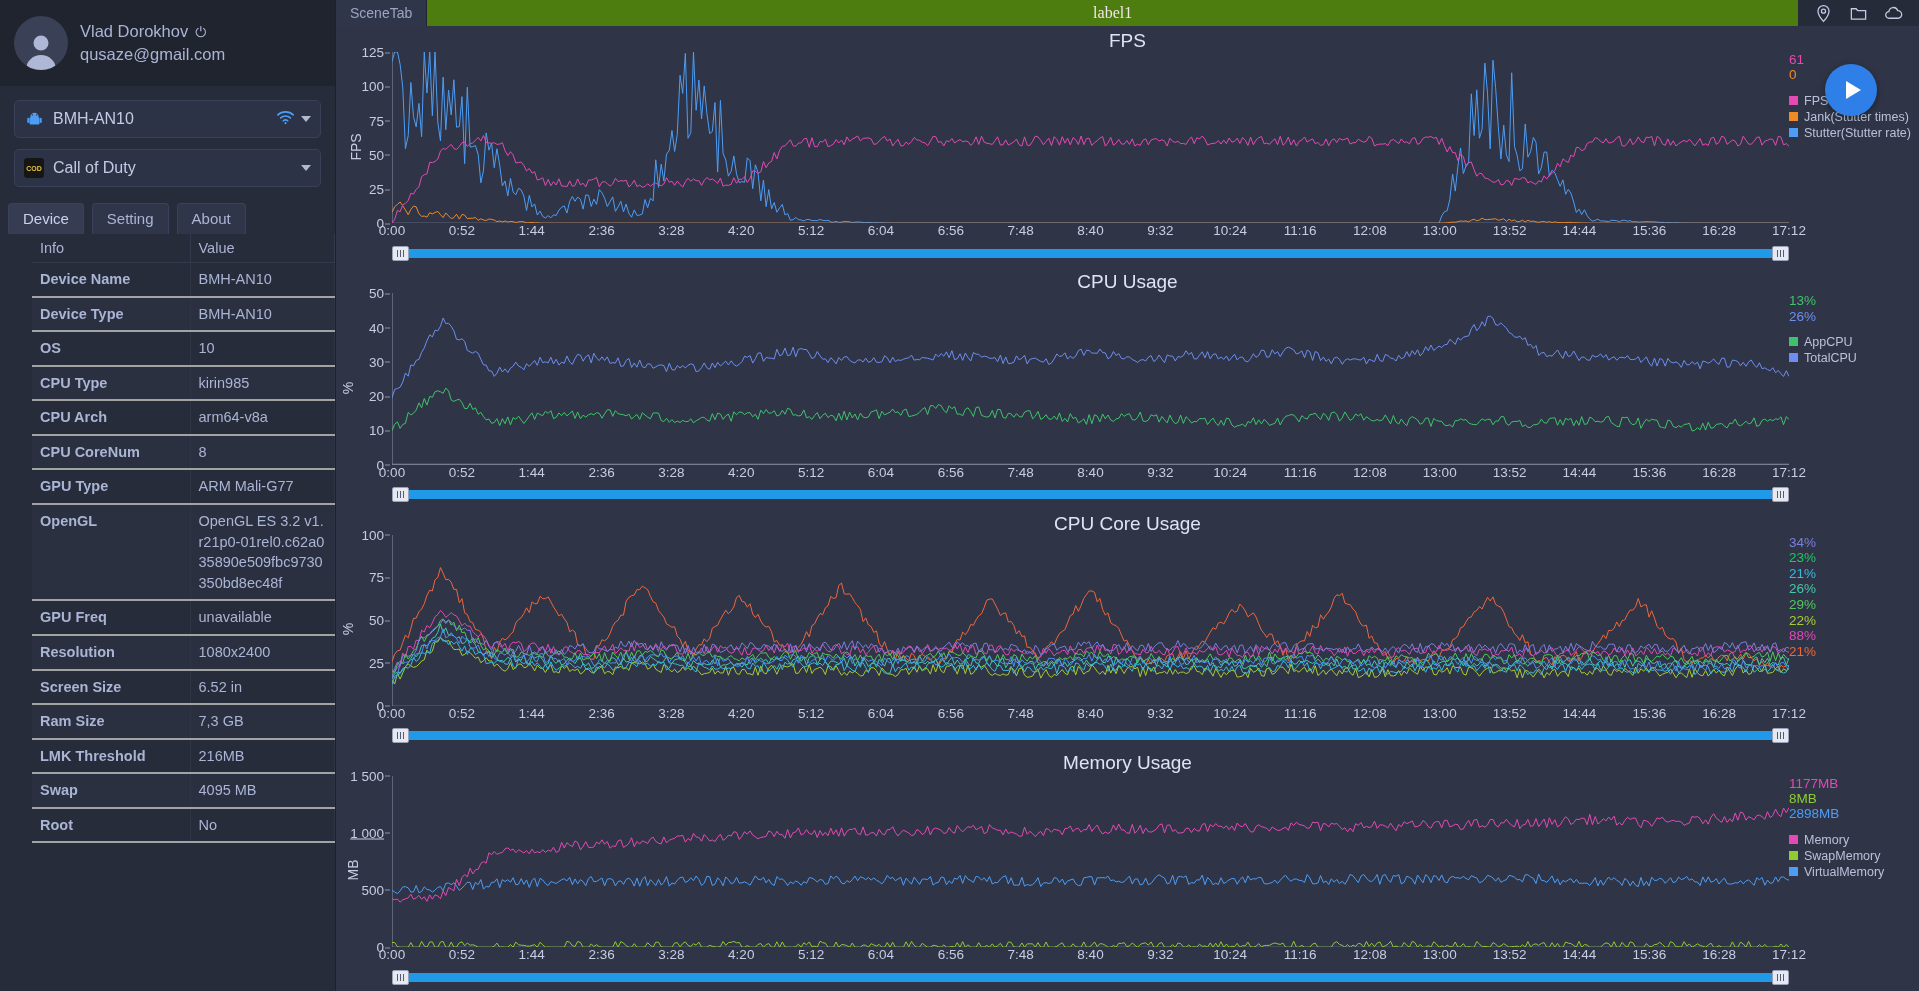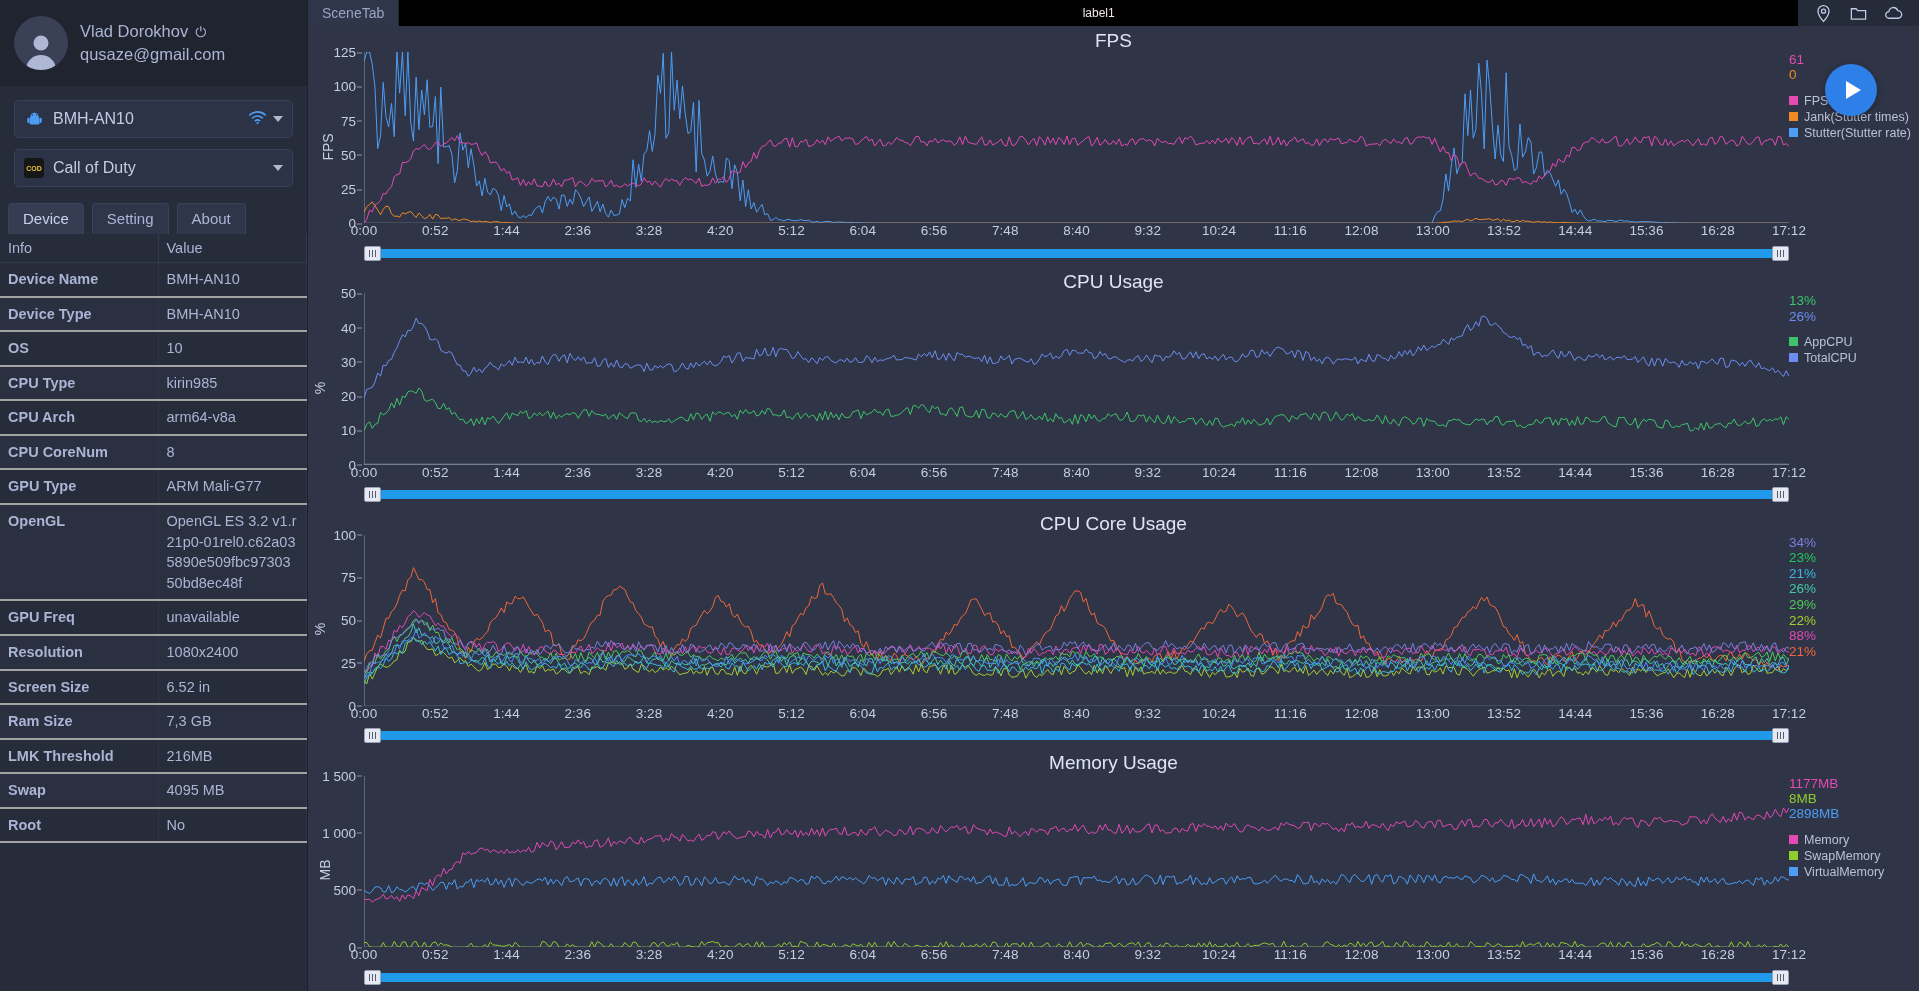--- a/index.html
+++ b/index.html
@@ -6,21 +6,21 @@
   html, body {
     width: 1919px; height: 991px;
     background: #252a38;
     font-family: "Liberation Sans", sans-serif;
     overflow: hidden;
   }
   body { display: flex; }
 
   
   #sidebar {
-    width: 308px; height: 991px;
+    width: 336px; height: 991px;
     background: #272c3a;
     flex-shrink: 0;
     display: flex; flex-direction: column;
     border-right: 1px solid #1d212c;
   }
   .user-block {
     height: 86px;
     background: #20242f;
     display: flex; align-items: center;
     padding: 0 14px;
@@ -92,38 +92,38 @@
   .info-table td {
     color: #aab4d4;
     padding: 6px 8px;
     vertical-align: top;
     border-bottom: 2px solid #a3a3a3;
     border-right: 1px solid #2f3547;
     line-height: 1.42;
   }
   .info-table td.k { width: 158px; font-weight: bold; }
   .info-table tr:nth-child(even) td { background: #2b3040; }
-  .table-wrap { flex: 1; overflow: hidden; }
+  .table-wrap { flex: 1; overflow: hidden; margin-left: 32px; }
 
   
   #main { flex: 1; display: flex; flex-direction: column; min-width: 0; background:#2a3040; }
 
   .tabbar {
     height: 26px; background: #262b39; display: flex; align-items: stretch;
     flex-shrink: 0;
   }
   .scenetab {
     background: #30364a; color: #9aa4c4; font-size: 14px;
     display: flex; align-items: center; padding: 0 14px;
     border-right: 1px solid #20242f;
     cursor: pointer;
   }
   .labelbar {
-    flex: 1; background: #000000; color: #f2e6e9; font-size: 12px;
-    display: flex; align-items: center; justify-content: center;
+    flex: 1; background: #4d7c0f; color: #f2e6e9; font-size: 16px;
+    display: flex; align-items: center; justify-content: center; font-family: Liberation Serif, serif;
   }
   .topicons { display: flex; align-items: center; gap: 16px; padding: 0 16px; background:#262b39; }
   .topicons svg { width: 19px; height: 19px; stroke: #c3cbe6; fill: none; stroke-width: 1.6; cursor: pointer; }
 
   .charts {
     flex: 1; position: relative; background: #2f3547; overflow: hidden;
     display: flex; flex-direction: column;
   }
   .playbtn {
     position: absolute; top: 38px; right: 42px;
@@ -565,21 +565,21 @@
           <div class="legval" style="color: rgb(224, 73, 180);">88%</div>
           <div class="legval" style="color: rgb(240, 102, 58);">21%</div>
         </div>
       </div>
     <div class="panel mem">
         <div class="panel-title">Memory Usage</div>
         <div class="ylabel">MB</div>
         <div class="yticks">
           <div class="ytick" style="top: 100%;">0</div>
           <div class="ytick" style="top: 66.6667%;">500</div>
-          <div class="ytick" style="top: 33.3333%;">1 000</div>
+          <div class="ytick" style="top: 33.3333%; text-decoration: underline;">1 000</div>
           <div class="ytick" style="top: 0%;">1 500</div>
         </div>
         <div class="plot">
           <svg viewBox="0 0 1000 300" preserveAspectRatio="none" class="plotsvg">
             <path d="M0 0 L0 300 L1000 300" stroke="#8d95ad" fill="none" vector-effect="non-scaling-stroke"></path>
             <path d="M0.0 200.1 L1.9 203.2 L3.9 206.1 L5.8 201.3 L7.7 194.4 L9.6 193.9 L11.6 195.9 L13.5 203.4 L15.4 203.1 L17.3 191.8 L19.3 204.5 L21.2 202.2 L23.1 194.2 L25.0 198.7 L27.0 199.6 L28.9 203.2 L30.8 200.1 L32.8 195.1 L34.7 193.7 L36.6 201.0 L38.5 188.1 L40.5 187.4 L42.4 190.3 L44.3 186.9 L46.2 192.9 L48.2 200.4 L50.1 196.4 L52.0 191.6 L53.9 186.1 L55.9 186.5 L57.8 198.9 L59.7 186.5 L61.7 190.2 L63.6 181.5 L65.5 198.2 L67.4 193.2 L69.4 194.6 L71.3 186.4 L73.2 186.0 L75.1 180.1 L77.1 195.6 L79.0 181.4 L80.9 184.9 L82.9 181.7 L84.8 186.0 L86.7 178.2 L88.6 190.6 L90.6 189.4 L92.5 179.7 L94.4 189.9 L96.3 182.1 L98.3 195.2 L100.2 183.1 L102.1 178.9 L104.0 193.7 L106.0 179.3 L107.9 182.3 L109.8 188.4 L111.8 191.8 L113.7 185.2 L115.6 186.4 L117.5 188.3 L119.5 184.9 L121.4 181.6 L123.3 180.1 L125.2 183.7 L127.2 177.5 L129.1 190.6 L131.0 180.3 L132.9 188.9 L134.9 181.6 L136.8 185.1 L138.7 192.2 L140.7 179.6 L142.6 176.2 L144.5 185.2 L146.4 184.7 L148.4 181.7 L150.3 178.5 L152.2 192.5 L154.1 180.7 L156.1 179.7 L158.0 181.7 L159.9 192.5 L161.8 185.0 L163.8 183.6 L165.7 189.9 L167.6 181.1 L169.6 179.0 L171.5 183.3 L173.4 193.0 L175.3 178.8 L177.3 193.2 L179.2 181.1 L181.1 176.3 L183.0 192.2 L185.0 181.6 L186.9 186.4 L188.8 192.0 L190.8 181.2 L192.7 191.1 L194.6 186.2 L196.5 176.2 L198.5 192.9 L200.4 187.4 L202.3 189.2 L204.2 182.6 L206.2 178.2 L208.1 177.0 L210.0 186.5 L211.9 184.2 L213.9 178.1 L215.8 183.3 L217.7 175.2 L219.7 181.5 L221.6 191.7 L223.5 187.7 L225.4 175.6 L227.4 176.4 L229.3 192.0 L231.2 189.4 L233.1 178.5 L235.1 183.3 L237.0 192.4 L238.9 176.8 L240.8 181.5 L242.8 188.8 L244.7 186.7 L246.6 177.6 L248.6 187.8 L250.5 187.1 L252.4 185.4 L254.3 187.8 L256.3 191.3 L258.2 183.1 L260.1 174.9 L262.0 180.7 L264.0 181.9 L265.9 177.5 L267.8 187.2 L269.7 181.1 L271.7 189.0 L273.6 191.7 L275.5 176.2 L277.5 181.0 L279.4 180.4 L281.3 184.7 L283.2 192.0 L285.2 185.4 L287.1 188.5 L289.0 183.9 L290.9 186.1 L292.9 191.4 L294.8 185.0 L296.7 187.9 L298.7 178.0 L300.6 178.8 L302.5 181.4 L304.4 185.7 L306.4 181.3 L308.3 182.5 L310.2 189.8 L312.1 188.4 L314.1 175.0 L316.0 180.2 L317.9 175.6 L319.8 179.2 L321.8 187.5 L323.7 189.0 L325.6 183.3 L327.6 186.2 L329.5 181.5 L331.4 175.3 L333.3 183.4 L335.3 176.6 L337.2 178.3 L339.1 181.6 L341.0 177.8 L343.0 182.2 L344.9 178.6 L346.8 182.6 L348.7 185.1 L350.7 189.1 L352.6 183.1 L354.5 174.2 L356.5 179.7 L358.4 177.5 L360.3 183.5 L362.2 180.5 L364.2 177.6 L366.1 191.4 L368.0 178.8 L369.9 184.6 L371.9 189.2 L373.8 177.2 L375.7 183.7 L377.6 189.9 L379.6 180.7 L381.5 180.5 L383.4 181.5 L385.4 176.1 L387.3 191.1 L389.2 187.6 L391.1 186.4 L393.1 177.1 L395.0 177.8 L396.9 190.5 L398.8 183.7 L400.8 188.3 L402.7 178.8 L404.6 181.0 L406.6 174.1 L408.5 188.2 L410.4 174.5 L412.3 180.7 L414.3 183.1 L416.2 186.4 L418.1 175.8 L420.0 177.0 L422.0 182.3 L423.9 178.3 L425.8 185.0 L427.7 176.1 L429.7 189.1 L431.6 186.7 L433.5 186.8 L435.5 180.5 L437.4 176.5 L439.3 174.8 L441.2 189.0 L443.2 178.3 L445.1 191.2 L447.0 191.2 L448.9 191.0 L450.9 177.4 L452.8 193.0 L454.7 190.0 L456.6 191.7 L458.6 190.2 L460.5 185.8 L462.4 178.1 L464.4 193.5 L466.3 187.4 L468.2 186.9 L470.1 188.3 L472.1 186.9 L474.0 178.1 L475.9 179.0 L477.8 186.6 L479.8 180.5 L481.7 190.3 L483.6 183.8 L485.5 182.2 L487.5 180.3 L489.4 188.7 L491.3 191.9 L493.3 191.2 L495.2 178.4 L497.1 177.6 L499.0 176.4 L501.0 176.5 L502.9 191.1 L504.8 178.1 L506.7 178.5 L508.7 177.9 L510.6 178.8 L512.5 175.5 L514.5 183.4 L516.4 182.1 L518.3 185.4 L520.2 184.3 L522.2 186.6 L524.1 185.0 L526.0 180.0 L527.9 175.3 L529.9 189.3 L531.8 180.4 L533.7 180.3 L535.6 190.9 L537.6 188.9 L539.5 178.9 L541.4 190.6 L543.4 188.2 L545.3 182.0 L547.2 176.1 L549.1 173.0 L551.1 176.2 L553.0 179.0 L554.9 189.1 L556.8 187.2 L558.8 173.7 L560.7 190.3 L562.6 176.8 L564.5 175.9 L566.5 177.6 L568.4 174.9 L570.3 189.9 L572.3 186.7 L574.2 187.7 L576.1 181.7 L578.0 182.4 L580.0 173.7 L581.9 190.3 L583.8 177.9 L585.7 182.4 L587.7 190.5 L589.6 187.6 L591.5 190.2 L593.4 178.2 L595.4 188.5 L597.3 185.5 L599.2 181.9 L601.2 179.7 L603.1 179.7 L605.0 189.6 L606.9 181.6 L608.9 176.8 L610.8 187.1 L612.7 174.8 L614.6 182.1 L616.6 179.8 L618.5 180.5 L620.4 177.4 L622.4 178.4 L624.3 188.4 L626.2 189.2 L628.1 188.1 L630.1 186.5 L632.0 182.4 L633.9 188.1 L635.8 182.6 L637.8 177.3 L639.7 174.0 L641.6 180.5 L643.5 184.3 L645.5 180.8 L647.4 180.3 L649.3 182.8 L651.3 183.1 L653.2 186.6 L655.1 172.6 L657.0 178.6 L659.0 188.8 L660.9 188.8 L662.8 187.4 L664.7 174.4 L666.7 186.8 L668.6 183.9 L670.5 190.2 L672.4 180.1 L674.4 186.0 L676.3 181.3 L678.2 188.5 L680.2 184.5 L682.1 189.7 L684.0 182.1 L685.9 172.4 L687.9 174.7 L689.8 181.1 L691.7 186.8 L693.6 175.6 L695.6 172.5 L697.5 178.7 L699.4 183.6 L701.3 185.1 L703.3 180.2 L705.2 172.6 L707.1 189.8 L709.1 174.4 L711.0 172.7 L712.9 181.3 L714.8 186.2 L716.8 174.3 L718.7 175.7 L720.6 172.8 L722.5 189.1 L724.5 186.1 L726.4 175.6 L728.3 177.5 L730.3 180.7 L732.2 189.5 L734.1 173.5 L736.0 180.0 L738.0 187.1 L739.9 172.9 L741.8 176.4 L743.7 186.9 L745.7 174.5 L747.6 175.8 L749.5 183.2 L751.4 173.3 L753.4 185.0 L755.3 187.3 L757.2 178.2 L759.2 175.8 L761.1 178.4 L763.0 178.3 L764.9 179.3 L766.9 176.0 L768.8 179.5 L770.7 181.7 L772.6 174.7 L774.6 177.0 L776.5 178.6 L778.4 187.1 L780.3 185.1 L782.3 180.7 L784.2 174.1 L786.1 175.6 L788.1 178.6 L790.0 184.3 L791.9 178.2 L793.8 186.3 L795.8 183.3 L797.7 181.6 L799.6 174.2 L801.5 175.2 L803.5 177.3 L805.4 181.7 L807.3 181.3 L809.2 185.5 L811.2 173.0 L813.1 173.1 L815.0 176.7 L817.0 179.2 L818.9 188.4 L820.8 171.6 L822.7 182.6 L824.7 183.6 L826.6 186.4 L828.5 181.3 L830.4 175.0 L832.4 187.3 L834.3 180.1 L836.2 190.9 L838.2 182.9 L840.1 185.5 L842.0 182.0 L843.9 179.7 L845.9 187.3 L847.8 181.1 L849.7 187.8 L851.6 188.1 L853.6 187.7 L855.5 187.8 L857.4 191.9 L859.3 185.8 L861.3 178.1 L863.2 192.6 L865.1 182.2 L867.1 191.3 L869.0 183.2 L870.9 177.0 L872.8 182.2 L874.8 178.1 L876.7 182.9 L878.6 185.2 L880.5 191.7 L882.5 179.5 L884.4 183.2 L886.3 192.4 L888.2 184.3 L890.2 191.4 L892.1 193.8 L894.0 177.7 L896.0 191.9 L897.9 184.7 L899.8 192.8 L901.7 177.2 L903.7 183.0 L905.6 182.6 L907.5 179.1 L909.4 180.8 L911.4 188.0 L913.3 183.1 L915.2 178.2 L917.1 186.8 L919.1 184.9 L921.0 177.0 L922.9 181.4 L924.9 179.7 L926.8 176.0 L928.7 182.6 L930.6 180.2 L932.6 185.6 L934.5 185.8 L936.4 192.0 L938.3 176.8 L940.3 186.2 L942.2 176.7 L944.1 186.1 L946.1 184.3 L948.0 179.8 L949.9 189.2 L951.8 183.2 L953.8 179.0 L955.7 188.2 L957.6 189.5 L959.5 188.8 L961.5 186.9 L963.4 187.5 L965.3 183.4 L967.2 188.9 L969.2 183.9 L971.1 182.0 L973.0 186.5 L975.0 191.5 L976.9 178.3 L978.8 181.8 L980.7 177.8 L982.7 191.4 L984.6 182.3 L986.5 188.2 L988.4 187.0 L990.4 176.8 L992.3 185.1 L994.2 177.1 L996.1 176.9 L998.1 180.9 L1000.0 182.5 " fill="none" stroke="#4d9df5" stroke-width="1" vector-effect="non-scaling-stroke"></path>
             <path d="M0.0 291.8 L1.9 291.7 L3.9 299.0 L5.8 300.0 L7.7 300.0 L9.6 300.0 L11.6 300.0 L13.5 291.8 L15.4 300.0 L17.3 300.0 L19.3 300.0 L21.2 289.7 L23.1 297.6 L25.0 300.0 L27.0 290.9 L28.9 290.6 L30.8 300.0 L32.8 300.0 L34.7 290.9 L36.6 289.8 L38.5 300.0 L40.5 300.0 L42.4 290.9 L44.3 300.0 L46.2 299.6 L48.2 292.2 L50.1 290.5 L52.0 297.5 L53.9 292.5 L55.9 296.4 L57.8 295.6 L59.7 297.2 L61.7 300.0 L63.6 300.0 L65.5 300.0 L67.4 300.0 L69.4 300.0 L71.3 300.0 L73.2 298.1 L75.1 292.8 L77.1 300.0 L79.0 299.4 L80.9 300.0 L82.9 300.0 L84.8 295.2 L86.7 300.0 L88.6 291.0 L90.6 295.7 L92.5 296.4 L94.4 296.7 L96.3 297.9 L98.3 298.2 L100.2 296.8 L102.1 295.4 L104.0 300.0 L106.0 291.3 L107.9 295.7 L109.8 300.0 L111.8 299.7 L113.7 300.0 L115.6 300.0 L117.5 300.0 L119.5 300.0 L121.4 299.9 L123.3 300.0 L125.2 289.7 L127.2 291.1 L129.1 297.3 L131.0 298.7 L132.9 289.9 L134.9 291.6 L136.8 300.0 L138.7 300.0 L140.7 300.0 L142.6 294.1 L144.5 298.9 L146.4 295.5 L148.4 299.1 L150.3 300.0 L152.2 300.0 L154.1 300.0 L156.1 300.0 L158.0 300.0 L159.9 290.2 L161.8 300.0 L163.8 290.1 L165.7 292.5 L167.6 297.3 L169.6 300.0 L171.5 300.0 L173.4 293.7 L175.3 300.0 L177.3 300.0 L179.2 300.0 L181.1 299.4 L183.0 291.8 L185.0 296.9 L186.9 300.0 L188.8 291.1 L190.8 291.3 L192.7 299.1 L194.6 300.0 L196.5 300.0 L198.5 300.0 L200.4 300.0 L202.3 292.7 L204.2 291.8 L206.2 299.3 L208.1 293.5 L210.0 290.5 L211.9 296.9 L213.9 298.6 L215.8 294.0 L217.7 296.3 L219.7 291.1 L221.6 300.0 L223.5 300.0 L225.4 300.0 L227.4 296.6 L229.3 298.4 L231.2 299.3 L233.1 300.0 L235.1 298.6 L237.0 289.8 L238.9 296.7 L240.8 291.9 L242.8 291.3 L244.7 289.8 L246.6 292.2 L248.6 291.7 L250.5 300.0 L252.4 300.0 L254.3 297.0 L256.3 300.0 L258.2 300.0 L260.1 300.0 L262.0 295.0 L264.0 293.5 L265.9 300.0 L267.8 295.3 L269.7 293.6 L271.7 300.0 L273.6 300.0 L275.5 290.4 L277.5 300.0 L279.4 290.7 L281.3 299.4 L283.2 300.0 L285.2 300.0 L287.1 300.0 L289.0 299.0 L290.9 294.6 L292.9 300.0 L294.8 292.1 L296.7 295.7 L298.7 290.7 L300.6 299.2 L302.5 298.0 L304.4 300.0 L306.4 289.4 L308.3 292.0 L310.2 292.9 L312.1 300.0 L314.1 300.0 L316.0 300.0 L317.9 290.8 L319.8 300.0 L321.8 295.4 L323.7 295.7 L325.6 297.3 L327.6 300.0 L329.5 292.6 L331.4 300.0 L333.3 300.0 L335.3 300.0 L337.2 296.1 L339.1 296.6 L341.0 300.0 L343.0 293.8 L344.9 296.0 L346.8 297.9 L348.7 294.9 L350.7 300.0 L352.6 300.0 L354.5 291.8 L356.5 300.0 L358.4 291.3 L360.3 300.0 L362.2 300.0 L364.2 300.0 L366.1 300.0 L368.0 290.4 L369.9 299.2 L371.9 289.8 L373.8 296.8 L375.7 300.0 L377.6 300.0 L379.6 293.1 L381.5 296.7 L383.4 300.0 L385.4 300.0 L387.3 296.6 L389.2 297.1 L391.1 299.2 L393.1 300.0 L395.0 296.0 L396.9 300.0 L398.8 300.0 L400.8 298.3 L402.7 300.0 L404.6 292.0 L406.6 300.0 L408.5 290.1 L410.4 300.0 L412.3 295.7 L414.3 300.0 L416.2 300.0 L418.1 300.0 L420.0 292.0 L422.0 300.0 L423.9 299.4 L425.8 296.9 L427.7 300.0 L429.7 294.0 L431.6 300.0 L433.5 297.5 L435.5 293.2 L437.4 300.0 L439.3 300.0 L441.2 290.9 L443.2 291.4 L445.1 299.4 L447.0 300.0 L448.9 300.0 L450.9 292.4 L452.8 300.0 L454.7 294.1 L456.6 294.0 L458.6 294.1 L460.5 300.0 L462.4 291.9 L464.4 300.0 L466.3 300.0 L468.2 290.8 L470.1 300.0 L472.1 300.0 L474.0 300.0 L475.9 298.5 L477.8 295.1 L479.8 292.1 L481.7 300.0 L483.6 300.0 L485.5 300.0 L487.5 293.9 L489.4 298.9 L491.3 300.0 L493.3 300.0 L495.2 290.6 L497.1 299.8 L499.0 300.0 L501.0 296.0 L502.9 290.7 L504.8 299.0 L506.7 293.8 L508.7 294.2 L510.6 296.6 L512.5 300.0 L514.5 300.0 L516.4 296.9 L518.3 300.0 L520.2 293.0 L522.2 293.4 L524.1 291.9 L526.0 299.0 L527.9 297.5 L529.9 292.6 L531.8 296.5 L533.7 300.0 L535.6 295.2 L537.6 293.0 L539.5 292.4 L541.4 296.4 L543.4 290.6 L545.3 300.0 L547.2 300.0 L549.1 293.4 L551.1 291.8 L553.0 300.0 L554.9 300.0 L556.8 300.0 L558.8 295.6 L560.7 300.0 L562.6 292.6 L564.5 293.6 L566.5 299.3 L568.4 300.0 L570.3 296.0 L572.3 300.0 L574.2 299.2 L576.1 300.0 L578.0 294.7 L580.0 298.5 L581.9 297.6 L583.8 300.0 L585.7 292.3 L587.7 300.0 L589.6 292.9 L591.5 300.0 L593.4 290.3 L595.4 300.0 L597.3 294.4 L599.2 300.0 L601.2 298.3 L603.1 298.8 L605.0 293.2 L606.9 300.0 L608.9 297.2 L610.8 297.7 L612.7 291.0 L614.6 299.2 L616.6 300.0 L618.5 298.4 L620.4 293.6 L622.4 299.3 L624.3 296.9 L626.2 296.9 L628.1 296.6 L630.1 294.0 L632.0 292.4 L633.9 294.0 L635.8 295.0 L637.8 292.7 L639.7 300.0 L641.6 300.0 L643.5 300.0 L645.5 289.4 L647.4 300.0 L649.3 300.0 L651.3 296.6 L653.2 300.0 L655.1 300.0 L657.0 300.0 L659.0 294.4 L660.9 292.8 L662.8 300.0 L664.7 300.0 L666.7 300.0 L668.6 300.0 L670.5 300.0 L672.4 300.0 L674.4 292.3 L676.3 290.3 L678.2 295.1 L680.2 296.6 L682.1 300.0 L684.0 295.4 L685.9 300.0 L687.9 296.4 L689.8 298.6 L691.7 293.1 L693.6 294.2 L695.6 300.0 L697.5 289.7 L699.4 298.4 L701.3 292.9 L703.3 298.9 L705.2 292.7 L707.1 290.6 L709.1 299.6 L711.0 297.4 L712.9 294.8 L714.8 289.5 L716.8 300.0 L718.7 297.8 L720.6 300.0 L722.5 300.0 L724.5 291.7 L726.4 296.6 L728.3 300.0 L730.3 289.6 L732.2 291.8 L734.1 300.0 L736.0 295.0 L738.0 300.0 L739.9 300.0 L741.8 297.2 L743.7 300.0 L745.7 290.3 L747.6 294.3 L749.5 300.0 L751.4 297.5 L753.4 300.0 L755.3 296.4 L757.2 299.1 L759.2 299.0 L761.1 290.8 L763.0 300.0 L764.9 299.0 L766.9 293.7 L768.8 300.0 L770.7 298.8 L772.6 300.0 L774.6 300.0 L776.5 290.0 L778.4 294.2 L780.3 299.1 L782.3 298.5 L784.2 299.1 L786.1 300.0 L788.1 291.8 L790.0 294.5 L791.9 299.3 L793.8 297.6 L795.8 293.7 L797.7 296.6 L799.6 300.0 L801.5 298.8 L803.5 298.8 L805.4 298.1 L807.3 300.0 L809.2 295.6 L811.2 300.0 L813.1 289.9 L815.0 299.7 L817.0 295.2 L818.9 294.1 L820.8 296.8 L822.7 293.5 L824.7 291.7 L826.6 300.0 L828.5 300.0 L830.4 292.0 L832.4 299.8 L834.3 293.2 L836.2 300.0 L838.2 300.0 L840.1 290.9 L842.0 292.8 L843.9 293.6 L845.9 296.8 L847.8 300.0 L849.7 289.5 L851.6 300.0 L853.6 295.2 L855.5 296.2 L857.4 300.0 L859.3 300.0 L861.3 300.0 L863.2 300.0 L865.1 300.0 L867.1 295.0 L869.0 292.4 L870.9 293.4 L872.8 300.0 L874.8 290.2 L876.7 300.0 L878.6 300.0 L880.5 291.4 L882.5 297.1 L884.4 300.0 L886.3 290.6 L888.2 291.9 L890.2 300.0 L892.1 300.0 L894.0 300.0 L896.0 300.0 L897.9 293.6 L899.8 298.4 L901.7 298.8 L903.7 295.5 L905.6 294.7 L907.5 291.4 L909.4 295.1 L911.4 300.0 L913.3 300.0 L915.2 290.2 L917.1 292.3 L919.1 299.2 L921.0 299.2 L922.9 300.0 L924.9 290.2 L926.8 297.6 L928.7 294.4 L930.6 299.7 L932.6 297.2 L934.5 293.9 L936.4 296.9 L938.3 298.4 L940.3 300.0 L942.2 296.2 L944.1 292.8 L946.1 300.0 L948.0 300.0 L949.9 297.1 L951.8 300.0 L953.8 300.0 L955.7 300.0 L957.6 300.0 L959.5 290.6 L961.5 300.0 L963.4 300.0 L965.3 291.0 L967.2 294.1 L969.2 300.0 L971.1 289.8 L973.0 300.0 L975.0 300.0 L976.9 300.0 L978.8 295.6 L980.7 300.0 L982.7 295.1 L984.6 300.0 L986.5 300.0 L988.4 300.0 L990.4 298.4 L992.3 300.0 L994.2 294.2 L996.1 300.0 L998.1 295.2 L1000.0 300.0 " fill="none" stroke="#8fcc2e" stroke-width="1" vector-effect="non-scaling-stroke"></path>
             <path d="M0.0 215.6 L1.9 216.5 L3.9 215.8 L5.8 221.0 L7.7 216.9 L9.6 215.3 L11.6 213.4 L13.5 207.1 L15.4 215.8 L17.3 213.7 L19.3 209.2 L21.2 215.8 L23.1 211.6 L25.0 219.7 L27.0 208.2 L28.9 215.7 L30.8 208.2 L32.8 210.2 L34.7 215.0 L36.6 201.5 L38.5 209.5 L40.5 195.3 L42.4 198.1 L44.3 201.0 L46.2 180.9 L48.2 192.1 L50.1 177.7 L52.0 172.7 L53.9 176.6 L55.9 161.5 L57.8 171.6 L59.7 164.4 L61.7 163.4 L63.6 153.0 L65.5 149.9 L67.4 152.7 L69.4 134.4 L71.3 137.9 L73.2 132.2 L75.1 137.3 L77.1 135.1 L79.0 134.1 L80.9 127.5 L82.9 125.9 L84.8 130.2 L86.7 128.1 L88.6 134.4 L90.6 129.2 L92.5 131.7 L94.4 134.8 L96.3 130.6 L98.3 136.3 L100.2 128.1 L102.1 134.8 L104.0 132.6 L106.0 134.4 L107.9 128.9 L109.8 133.9 L111.8 129.9 L113.7 132.1 L115.6 124.8 L117.5 133.8 L119.5 131.2 L121.4 116.2 L123.3 126.3 L125.2 116.8 L127.2 120.8 L129.1 123.8 L131.0 113.8 L132.9 116.4 L134.9 129.5 L136.8 123.2 L138.7 115.0 L140.7 125.0 L142.6 125.3 L144.5 124.3 L146.4 115.8 L148.4 118.8 L150.3 111.8 L152.2 119.4 L154.1 114.9 L156.1 126.4 L158.0 122.6 L159.9 123.5 L161.8 113.6 L163.8 111.8 L165.7 125.1 L167.6 122.2 L169.6 118.1 L171.5 108.2 L173.4 123.7 L175.3 114.8 L177.3 119.2 L179.2 113.6 L181.1 115.6 L183.0 118.2 L185.0 110.0 L186.9 107.1 L188.8 114.6 L190.8 117.6 L192.7 119.2 L194.6 106.7 L196.5 117.3 L198.5 112.4 L200.4 110.6 L202.3 109.1 L204.2 105.1 L206.2 105.1 L208.1 104.0 L210.0 115.8 L211.9 109.4 L213.9 113.0 L215.8 100.6 L217.7 106.9 L219.7 107.6 L221.6 114.3 L223.5 102.5 L225.4 107.6 L227.4 113.9 L229.3 112.1 L231.2 114.9 L233.1 107.6 L235.1 101.9 L237.0 112.8 L238.9 109.5 L240.8 103.7 L242.8 105.1 L244.7 97.7 L246.6 98.6 L248.6 111.1 L250.5 105.5 L252.4 97.6 L254.3 101.9 L256.3 96.2 L258.2 103.5 L260.1 106.7 L262.0 110.0 L264.0 107.7 L265.9 106.8 L267.8 105.8 L269.7 96.2 L271.7 98.7 L273.6 106.3 L275.5 96.9 L277.5 103.0 L279.4 102.6 L281.3 109.2 L283.2 93.8 L285.2 108.4 L287.1 99.0 L289.0 98.2 L290.9 90.9 L292.9 103.3 L294.8 100.9 L296.7 93.9 L298.7 100.9 L300.6 102.2 L302.5 95.1 L304.4 107.9 L306.4 95.6 L308.3 104.3 L310.2 98.5 L312.1 104.8 L314.1 91.3 L316.0 102.6 L317.9 94.3 L319.8 105.6 L321.8 90.8 L323.7 105.4 L325.6 96.8 L327.6 93.4 L329.5 93.6 L331.4 91.4 L333.3 100.8 L335.3 102.6 L337.2 89.2 L339.1 103.6 L341.0 103.0 L343.0 99.3 L344.9 99.2 L346.8 105.3 L348.7 93.5 L350.7 100.8 L352.6 103.3 L354.5 93.9 L356.5 93.9 L358.4 88.7 L360.3 98.7 L362.2 105.1 L364.2 99.2 L366.1 94.9 L368.0 97.3 L369.9 99.8 L371.9 104.5 L373.8 102.9 L375.7 93.8 L377.6 96.3 L379.6 102.8 L381.5 99.2 L383.4 88.0 L385.4 103.4 L387.3 93.2 L389.2 91.1 L391.1 92.8 L393.1 95.0 L395.0 100.6 L396.9 99.4 L398.8 90.5 L400.8 97.4 L402.7 100.3 L404.6 86.9 L406.6 93.3 L408.5 97.9 L410.4 92.9 L412.3 88.9 L414.3 90.2 L416.2 86.4 L418.1 94.2 L420.0 91.6 L422.0 88.4 L423.9 101.0 L425.8 98.7 L427.7 85.2 L429.7 91.0 L431.6 92.8 L433.5 95.0 L435.5 95.2 L437.4 103.2 L439.3 93.0 L441.2 100.9 L443.2 98.0 L445.1 99.8 L447.0 101.8 L448.9 105.4 L450.9 105.4 L452.8 89.5 L454.7 102.0 L456.6 96.8 L458.6 101.1 L460.5 106.2 L462.4 100.5 L464.4 97.1 L466.3 104.3 L468.2 92.1 L470.1 93.7 L472.1 98.5 L474.0 93.1 L475.9 94.6 L477.8 95.5 L479.8 102.9 L481.7 92.0 L483.6 91.8 L485.5 87.7 L487.5 97.4 L489.4 92.6 L491.3 91.6 L493.3 98.4 L495.2 93.7 L497.1 94.4 L499.0 85.0 L501.0 97.0 L502.9 90.7 L504.8 85.9 L506.7 95.5 L508.7 101.7 L510.6 97.9 L512.5 100.8 L514.5 97.7 L516.4 85.7 L518.3 95.0 L520.2 84.1 L522.2 94.4 L524.1 94.7 L526.0 99.8 L527.9 100.3 L529.9 84.7 L531.8 100.3 L533.7 95.5 L535.6 86.3 L537.6 100.8 L539.5 91.2 L541.4 97.5 L543.4 98.3 L545.3 96.1 L547.2 92.9 L549.1 86.1 L551.1 83.8 L553.0 99.7 L554.9 86.2 L556.8 85.8 L558.8 97.0 L560.7 94.1 L562.6 100.1 L564.5 99.7 L566.5 98.9 L568.4 91.6 L570.3 91.7 L572.3 99.1 L574.2 91.7 L576.1 95.7 L578.0 96.5 L580.0 84.9 L581.9 83.2 L583.8 97.2 L585.7 85.2 L587.7 89.0 L589.6 83.3 L591.5 87.8 L593.4 88.0 L595.4 91.4 L597.3 87.2 L599.2 93.9 L601.2 87.5 L603.1 95.5 L605.0 82.5 L606.9 87.7 L608.9 88.8 L610.8 83.3 L612.7 91.5 L614.6 97.8 L616.6 98.0 L618.5 88.6 L620.4 85.4 L622.4 88.9 L624.3 89.8 L626.2 92.0 L628.1 96.4 L630.1 89.2 L632.0 92.5 L633.9 95.3 L635.8 94.9 L637.8 91.8 L639.7 89.8 L641.6 95.1 L643.5 82.2 L645.5 86.6 L647.4 81.1 L649.3 84.9 L651.3 86.0 L653.2 87.4 L655.1 91.6 L657.0 90.8 L659.0 81.0 L660.9 81.9 L662.8 80.9 L664.7 95.9 L666.7 83.2 L668.6 84.4 L670.5 89.3 L672.4 82.6 L674.4 84.4 L676.3 83.2 L678.2 87.8 L680.2 93.8 L682.1 90.7 L684.0 97.6 L685.9 91.1 L687.9 97.5 L689.8 83.6 L691.7 86.6 L693.6 81.6 L695.6 90.8 L697.5 88.3 L699.4 90.3 L701.3 88.7 L703.3 79.1 L705.2 91.8 L707.1 85.7 L709.1 85.7 L711.0 87.9 L712.9 91.0 L714.8 82.7 L716.8 90.1 L718.7 95.9 L720.6 84.8 L722.5 88.8 L724.5 80.2 L726.4 83.4 L728.3 81.5 L730.3 78.6 L732.2 89.2 L734.1 88.2 L736.0 86.2 L738.0 77.9 L739.9 81.5 L741.8 88.9 L743.7 91.4 L745.7 82.3 L747.6 79.8 L749.5 80.2 L751.4 90.7 L753.4 77.5 L755.3 77.8 L757.2 89.1 L759.2 87.2 L761.1 84.6 L763.0 85.3 L764.9 93.7 L766.9 92.8 L768.8 84.0 L770.7 77.7 L772.6 88.1 L774.6 77.1 L776.5 76.1 L778.4 89.9 L780.3 87.1 L782.3 89.7 L784.2 85.7 L786.1 76.2 L788.1 76.2 L790.0 86.1 L791.9 89.3 L793.8 81.8 L795.8 82.3 L797.7 75.8 L799.6 82.1 L801.5 86.4 L803.5 89.3 L805.4 76.0 L807.3 92.3 L809.2 86.0 L811.2 84.8 L813.1 76.1 L815.0 88.4 L817.0 86.9 L818.9 74.7 L820.8 88.7 L822.7 82.5 L824.7 75.3 L826.6 90.3 L828.5 73.3 L830.4 84.8 L832.4 76.5 L834.3 89.2 L836.2 85.8 L838.2 77.8 L840.1 71.3 L842.0 75.4 L843.9 85.1 L845.9 81.8 L847.8 75.5 L849.7 76.4 L851.6 74.0 L853.6 74.2 L855.5 85.3 L857.4 67.2 L859.3 85.3 L861.3 71.0 L863.2 84.0 L865.1 80.6 L867.1 74.7 L869.0 78.7 L870.9 71.9 L872.8 77.1 L874.8 70.3 L876.7 86.1 L878.6 81.7 L880.5 86.0 L882.5 77.7 L884.4 72.3 L886.3 76.0 L888.2 73.8 L890.2 73.7 L892.1 84.9 L894.0 90.7 L896.0 77.6 L897.9 78.7 L899.8 81.5 L901.7 88.2 L903.7 81.4 L905.6 73.3 L907.5 75.2 L909.4 72.2 L911.4 78.8 L913.3 80.9 L915.2 78.9 L917.1 77.6 L919.1 79.6 L921.0 79.1 L922.9 80.5 L924.9 86.4 L926.8 84.2 L928.7 82.2 L930.6 70.9 L932.6 72.2 L934.5 71.2 L936.4 74.7 L938.3 83.6 L940.3 76.8 L942.2 84.4 L944.1 72.3 L946.1 66.2 L948.0 73.8 L949.9 77.5 L951.8 81.5 L953.8 71.1 L955.7 81.3 L957.6 74.9 L959.5 80.3 L961.5 64.8 L963.4 77.4 L965.3 63.1 L967.2 65.0 L969.2 77.5 L971.1 71.1 L973.0 73.5 L975.0 76.7 L976.9 69.5 L978.8 68.4 L980.7 71.2 L982.7 75.8 L984.6 62.5 L986.5 72.8 L988.4 69.2 L990.4 58.1 L992.3 67.3 L994.2 71.3 L996.1 56.2 L998.1 64.4 L1000.0 55.7 " fill="none" stroke="#e449b4" stroke-width="1" vector-effect="non-scaling-stroke"></path>
           </svg>
         </div>

